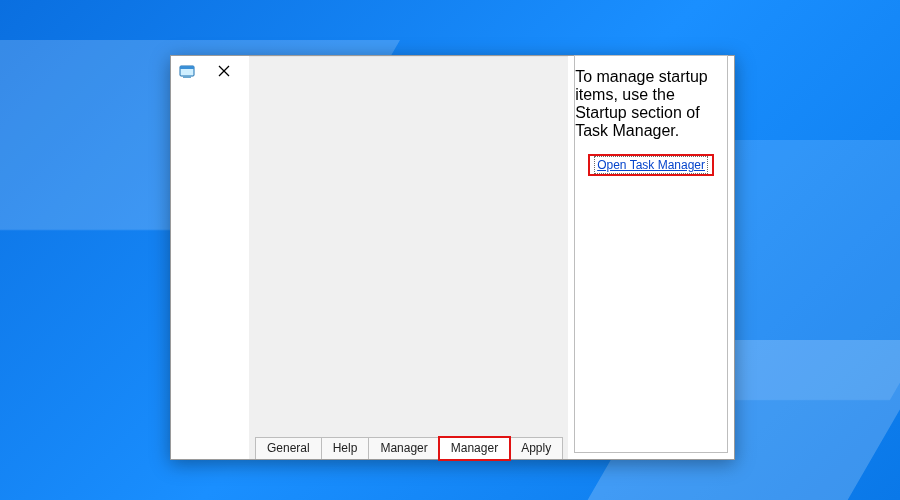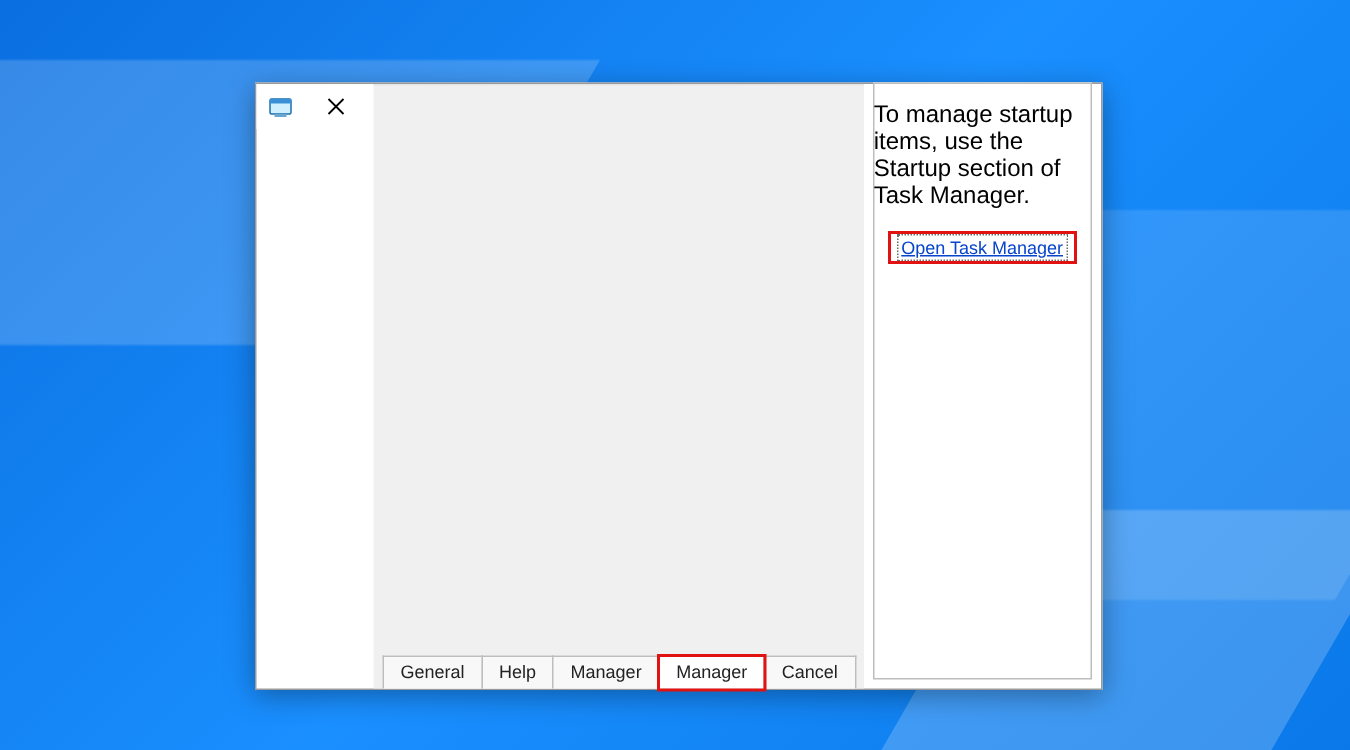--- a/index.html
+++ b/index.html
@@ -167,21 +167,21 @@
           <line x1="11" y1="1" x2="1" y2="11" stroke="#000" stroke-width="1.2"></line>
         </svg>
       </div>
     </div>
 
     <div class="tabstrip">
       <div class="tab">General</div>
       <div class="tab">Help</div>
       <div class="tab">Manager</div>
       <div class="tab active highlight-red">Manager</div>
-      <div class="tab">Cancel</div>
+      <div class="tab">Apply</div>
     </div>
 
     <div class="tabpage">
       <div class="content">
         <div class="instruction">To manage startup items, use the Startup section of Task Manager.</div>
         <span class="link-wrap">
           <a class="link">Open Task Manager</a>
         </span>
       </div>
     </div>

